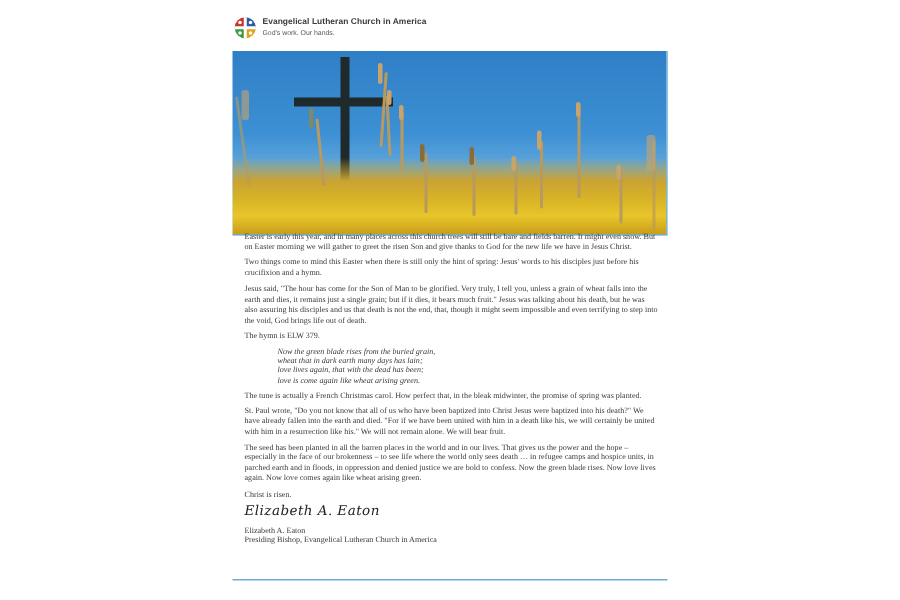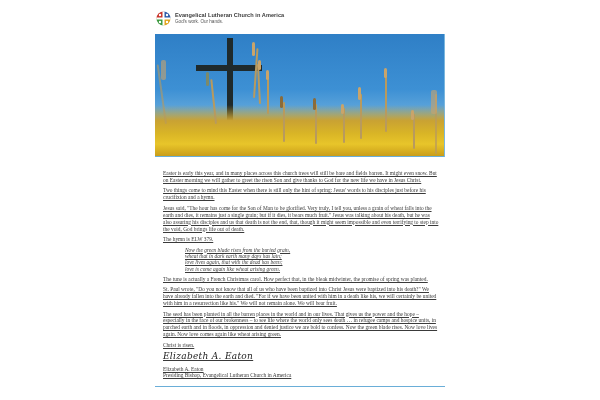--- a/index.html
+++ b/index.html
@@ -18,21 +18,21 @@
     background: linear-gradient(180deg, #2f7fc6 0%, #3d90d4 45%, #6fb0de 70%, #a7c9d9 80%); }
   .hero .border-bottom { position: absolute; left: 0; right: 0; bottom: 0; height: 1.5px; background: #6aaed8; }
   .hero .border-right { position: absolute; top: 0; bottom: 0; right: 0; width: 1.5px; background: #7ab7de; }
   .cross-v { position: absolute; left: 227px; top: 4px; width: 6px; height: 90px; background: #1f2a2c; transform: translateX(-155px); }
   .cross-h { position: absolute; left: 196px; top: 31px; width: 66px; height: 6px; background: #1f2a2c; transform: translateX(-155px); }
   .field { position: absolute; left: 0; right: 0; bottom: 0; height: 52px;
     background: linear-gradient(180deg, rgba(215,180,70,0) 0%, #c9a233 30%, #d9b526 55%, #e8c52a 75%, #c79a18 100%); }
   .stalk { position: absolute; width: 1.5px; background: #b89a5e; border-radius: 1px; transform-origin: bottom center; }
   .head { position: absolute; width: 3px; height: 9px; background: #c9a46a; border-radius: 2px; }
 
-  .letter { position: absolute; left: 163px; top: 170px; width: 276px; font-size: 5.4px; line-height: 6.9px; color: #3a3a3a; text-decoration: underline; }
+  .letter { position: absolute; left: 163px; top: 155px; width: 276px; font-size: 5.4px; line-height: 6.9px; color: #3a3a3a; }
   .letter p { margin: 0 0 3.6px 0; }
   .letter .poem { margin: 0 0 3.6px 22px; font-style: italic; }
   .letter .poem div { line-height: 6.4px; }
   .signature { height: 15px; margin: 0 0 2px 0; font-family: "DejaVu Serif", serif; font-style: italic; font-size: 9px; color: #222; letter-spacing: 0.3px; line-height: 15px; }
   .sig-block div { line-height: 6.8px; }
   .footer-line { position: absolute; left: 155px; top: 386px; width: 290px; height: 1px; background: #6aaed8; }
 </style>
 </head>
 <body>
 

